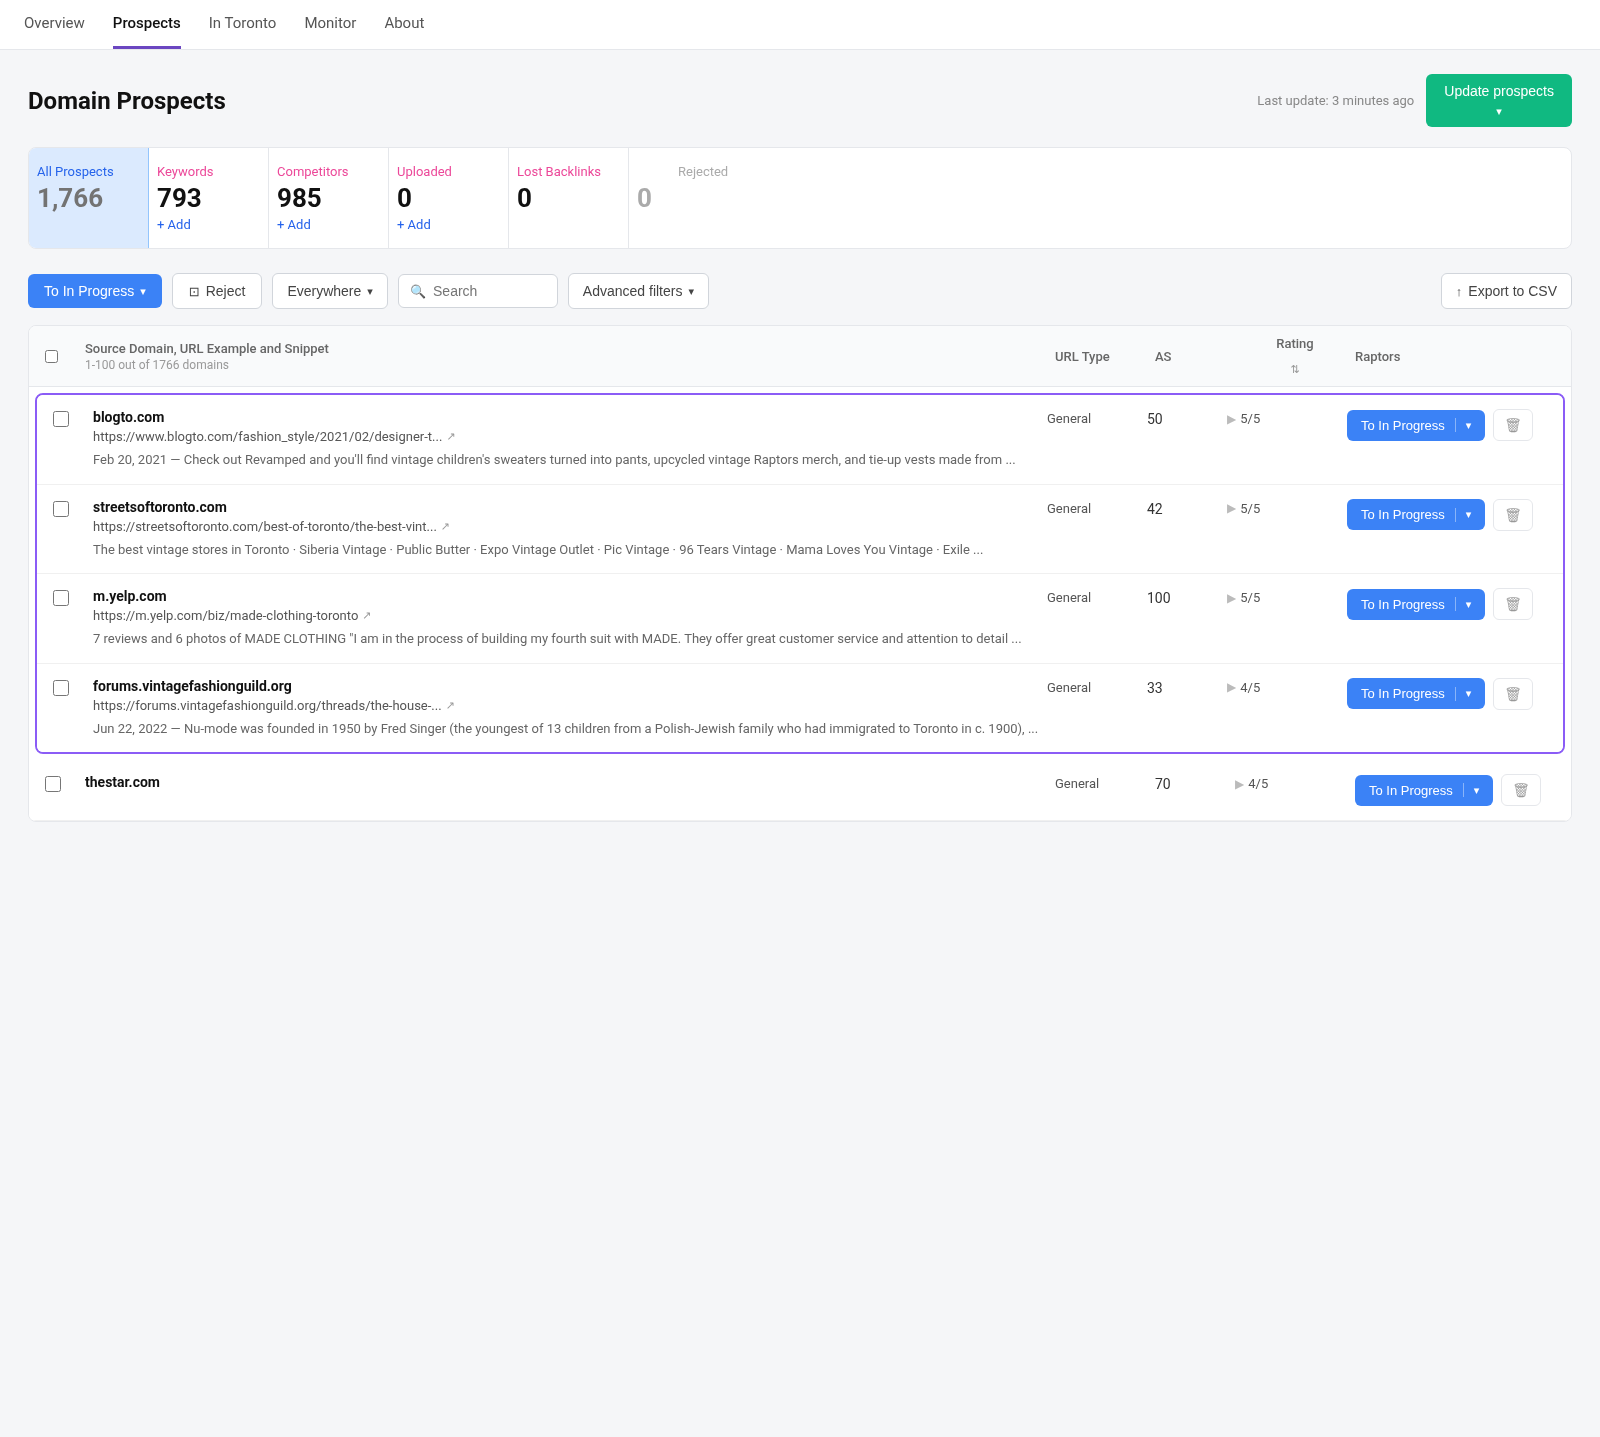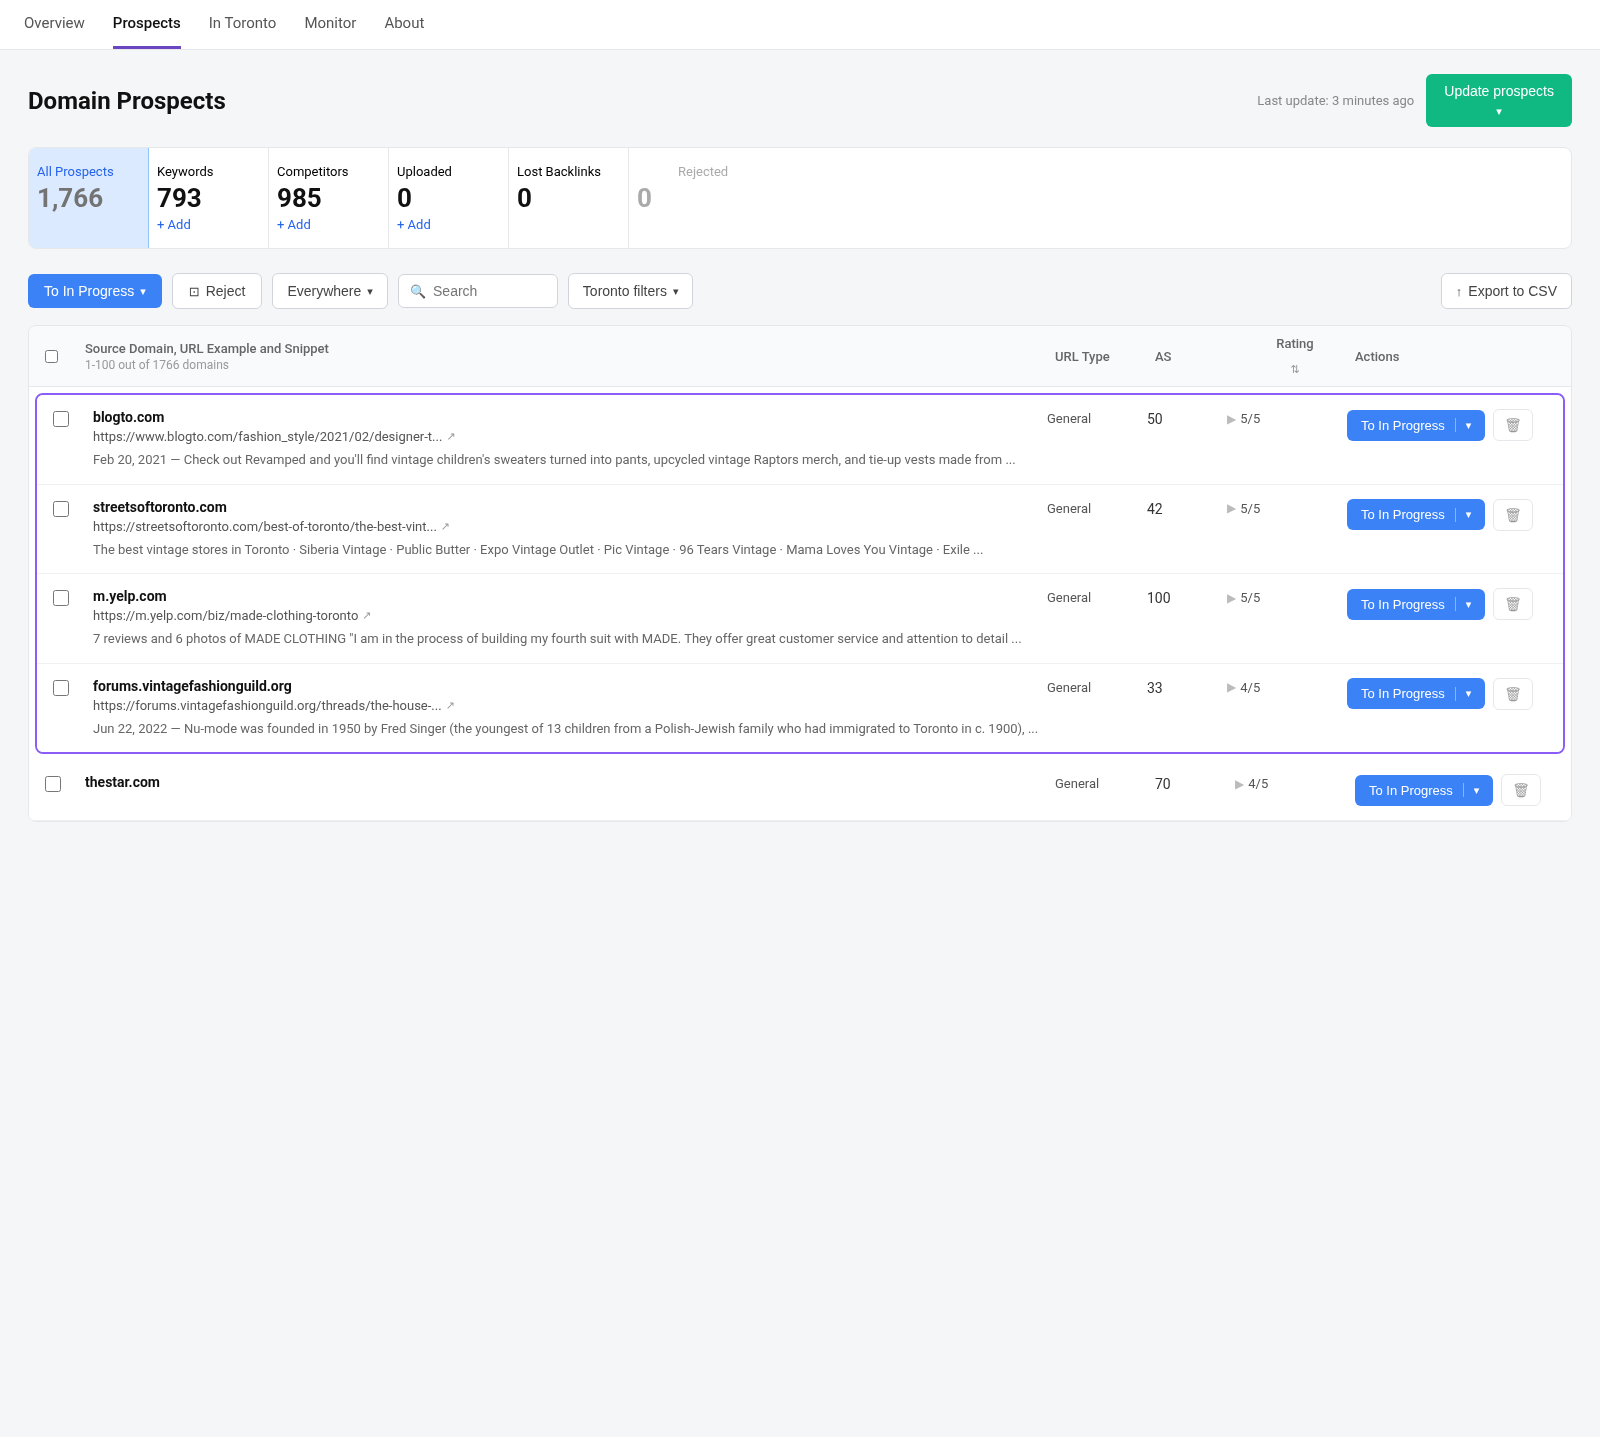--- a/index.html
+++ b/index.html
@@ -14,21 +14,21 @@
     .page-header { display: flex; align-items: center; justify-content: space-between; margin-bottom: 20px; }
     .page-title { font-size: 24px; font-weight: 700; color: #111; }
     .header-right { display: flex; align-items: center; gap: 12px; }
     .last-update { color: #888; font-size: 13px; }
     .update-btn { background: #10b981; color: #fff; border: none; border-radius: 6px; padding: 9px 18px; font-size: 14px; font-weight: 500; cursor: pointer; display: flex; align-items: center; gap: 6px; flex-direction: column; }
 
     .stats-row { display: flex; gap: 0; margin-bottom: 24px; border: 1px solid #e5e7eb; border-radius: 8px; overflow: hidden; background: #fff; }
     .stat-card { padding: 16px 8px; border-right: 1px solid #e5e7eb; min-width: 120px; }
     .stat-card:last-child { border-right: none; }
     .stat-card.active { background: #dbeafe; border-color: #93c5fd; }
-    .stat-label { font-size: 13px; color: #000000; margin-bottom: 4px; }
+    .stat-label { font-size: 13px; color: #ec4899; margin-bottom: 4px; }
     .stat-value { font-size: 26px; font-weight: 700; color: #111; }
     .stat-card.active .stat-label { color: #2563eb; }
     .stat-card.active .stat-value { color: #737373; }
     .stat-add { color: #2563eb; font-size: 13px; margin-top: 4px; cursor: pointer; }
     .stat-card.dimmed .stat-value { color: #aaa; }
     .stat-card.dimmed .stat-label { color: #aaa; margin-left: 41px; }
 
     .toolbar { display: flex; align-items: center; gap: 10px; margin-bottom: 16px; flex-wrap: wrap; }
     .btn-primary-action { background: #3b82f6; color: #fff; border: none; border-radius: 6px; padding: 9px 16px; font-size: 14px; font-weight: 500; cursor: pointer; display: flex; align-items: center; gap: 6px; }
     .btn-secondary { background: #fff; color: #444; border: 1px solid #d1d5db; border-radius: 6px; padding: 9px 16px; font-size: 14px; cursor: pointer; display: flex; align-items: center; gap: 6px; }
@@ -140,21 +140,21 @@
     </button>
     <button class="dropdown-btn">
       <span>Everywhere</span>
       <span class="chevron">▾</span>
     </button>
     <div class="search-box">
       <span style="color:#aaa; font-size:13px;">🔍</span>
       <input type="text" placeholder="Search" style="">
     </div>
     <button class="adv-filters-btn">
-      <span>Toronto filters</span>
+      <span>Advanced filters</span>
       <span class="chevron">▾</span>
     </button>
     <button class="export-btn">
       <span style="font-size:13px;">↑</span>
       <span>Export to CSV</span>
     </button>
   </div>
 
   <div class="table-container">
 
@@ -165,21 +165,21 @@
       <div>
         <div class="col-header">Source Domain, URL Example and Snippet</div>
         <div class="subdomain-note">1-100 out of 1766 domains</div>
       </div>
       <div class="col-header">URL Type</div>
       <div class="col-header">AS</div>
       <div class="col-header sortable">
         <span>Rating</span>
         <span class="sort-icon">⇅</span>
       </div>
-      <div class="col-header">Actions</div>
+      <div class="col-header">Raptors</div>
     </div>
 
     <div class="highlighted-group">
 
       <div class="table-row">
         <div class="checkbox-cell">
           <input type="checkbox" style="">
         </div>
         <div>
           <div class="domain-name">blogto.com</div>

